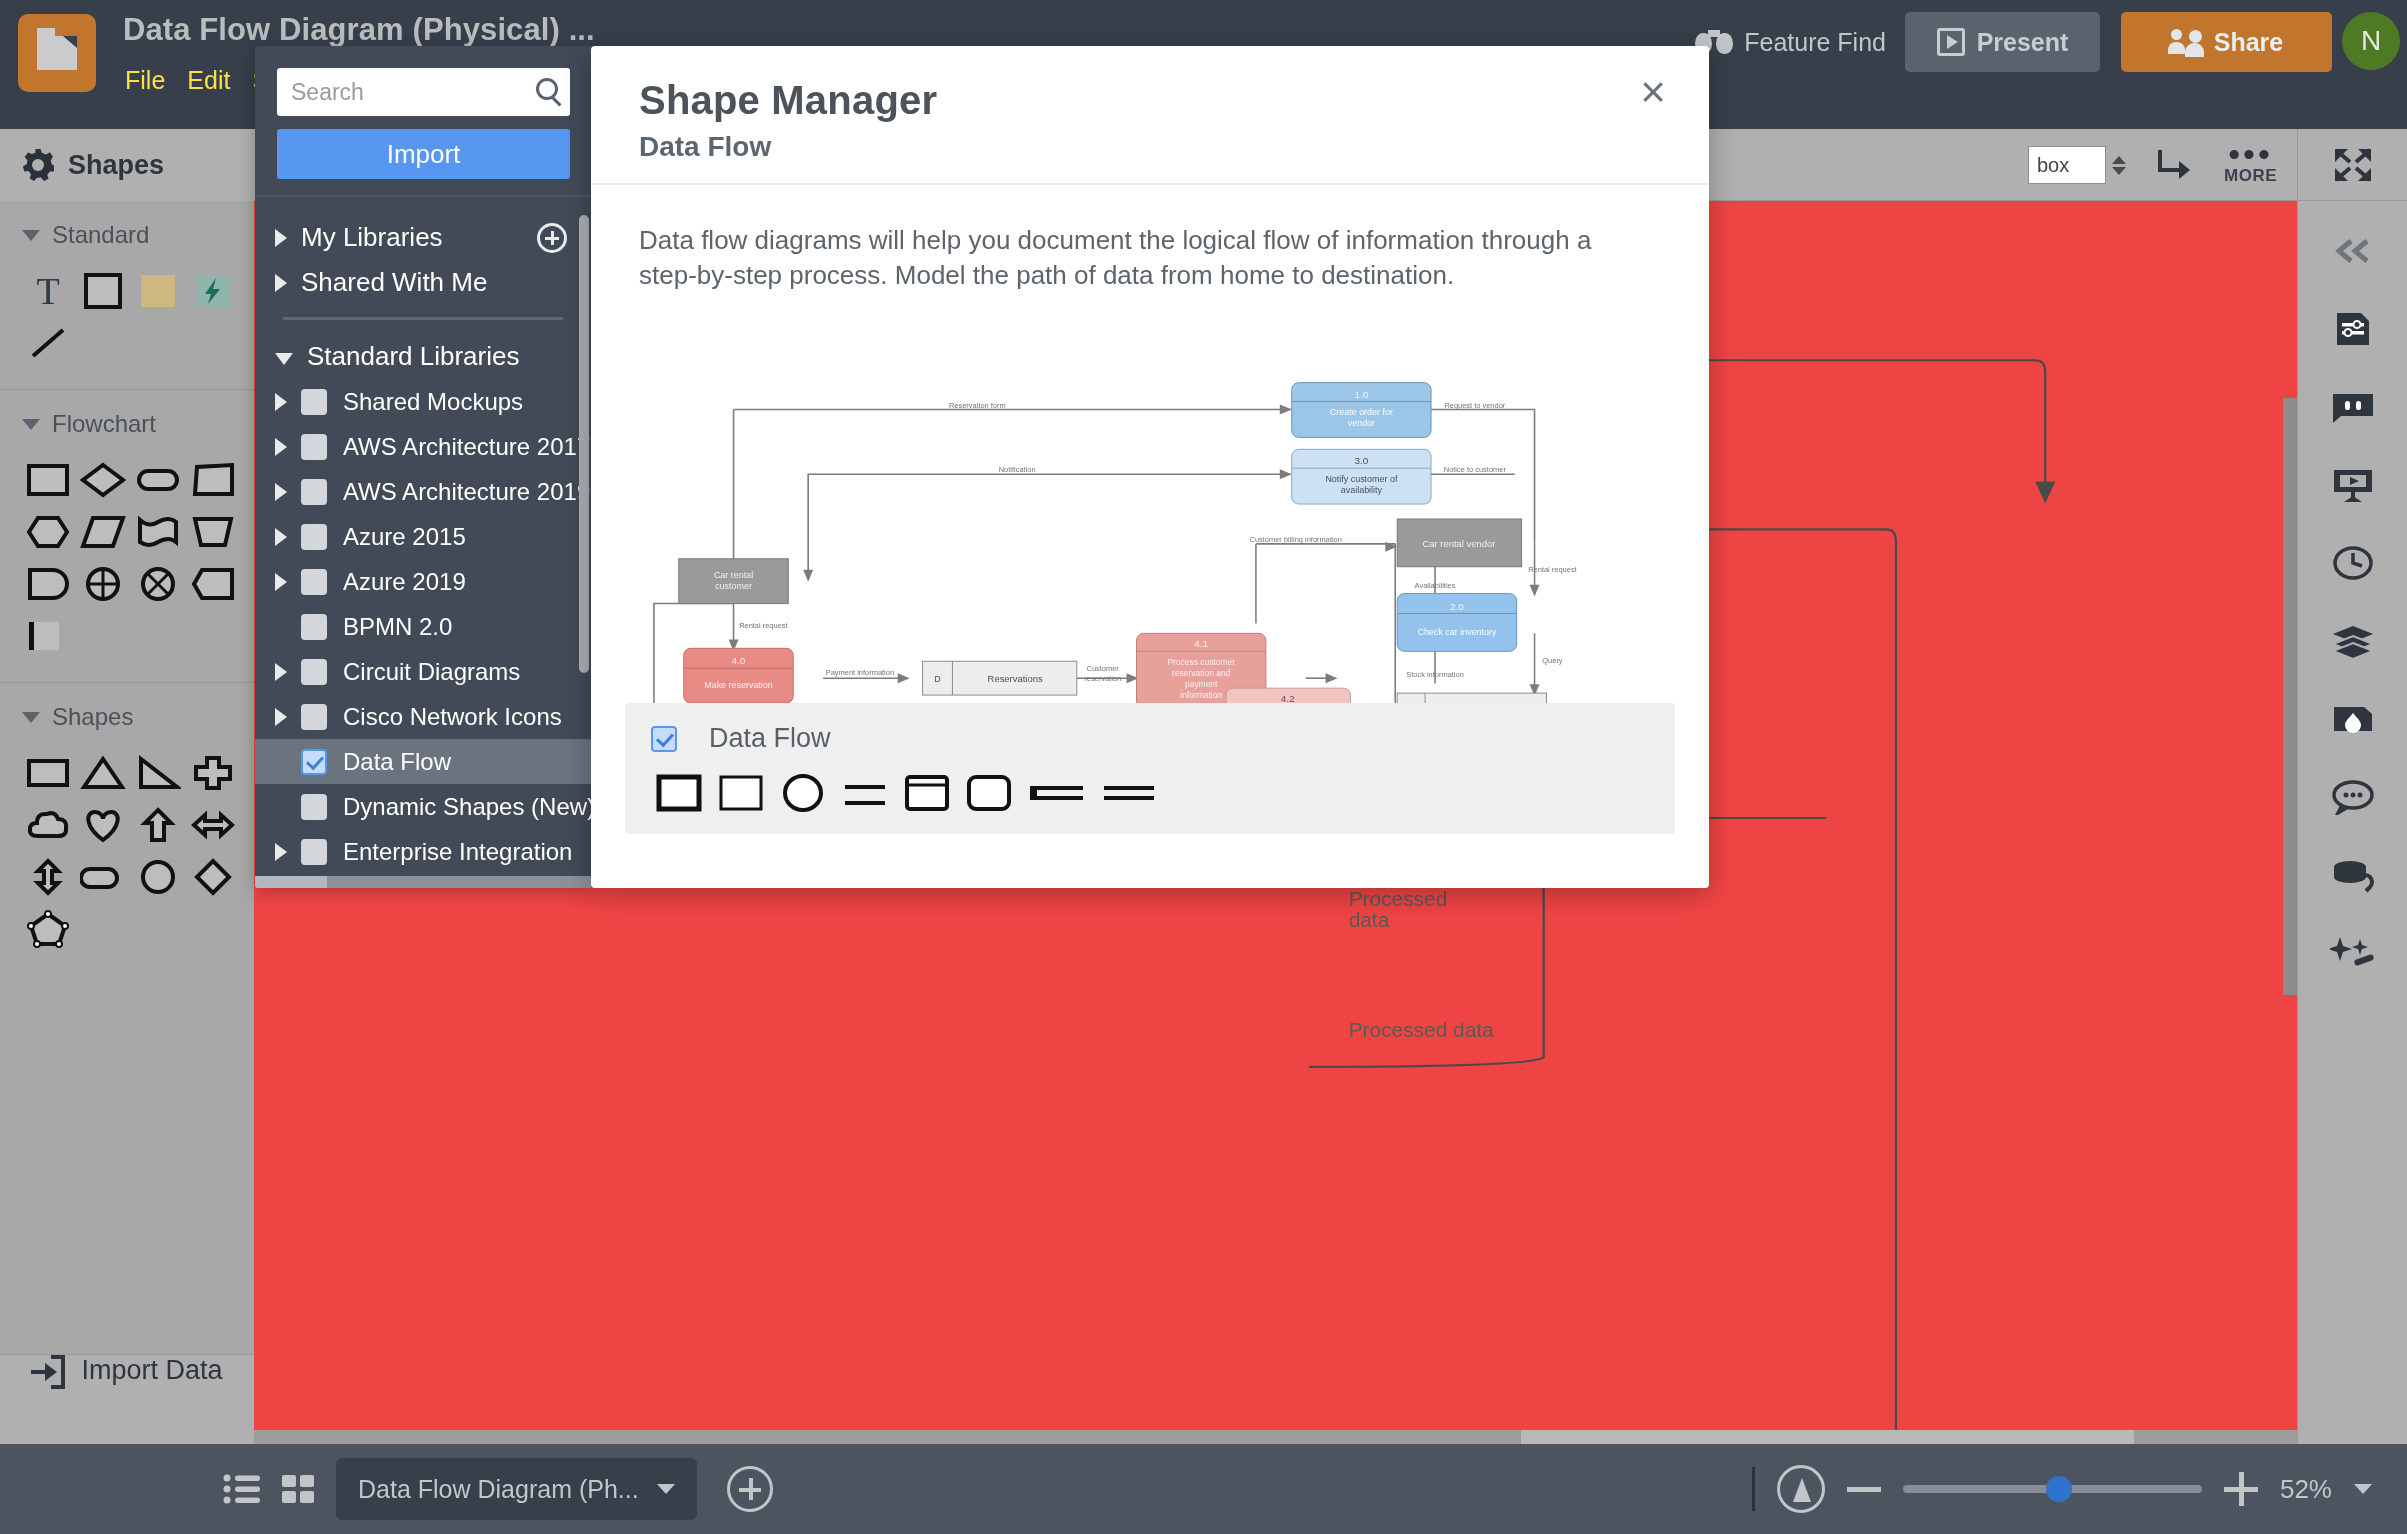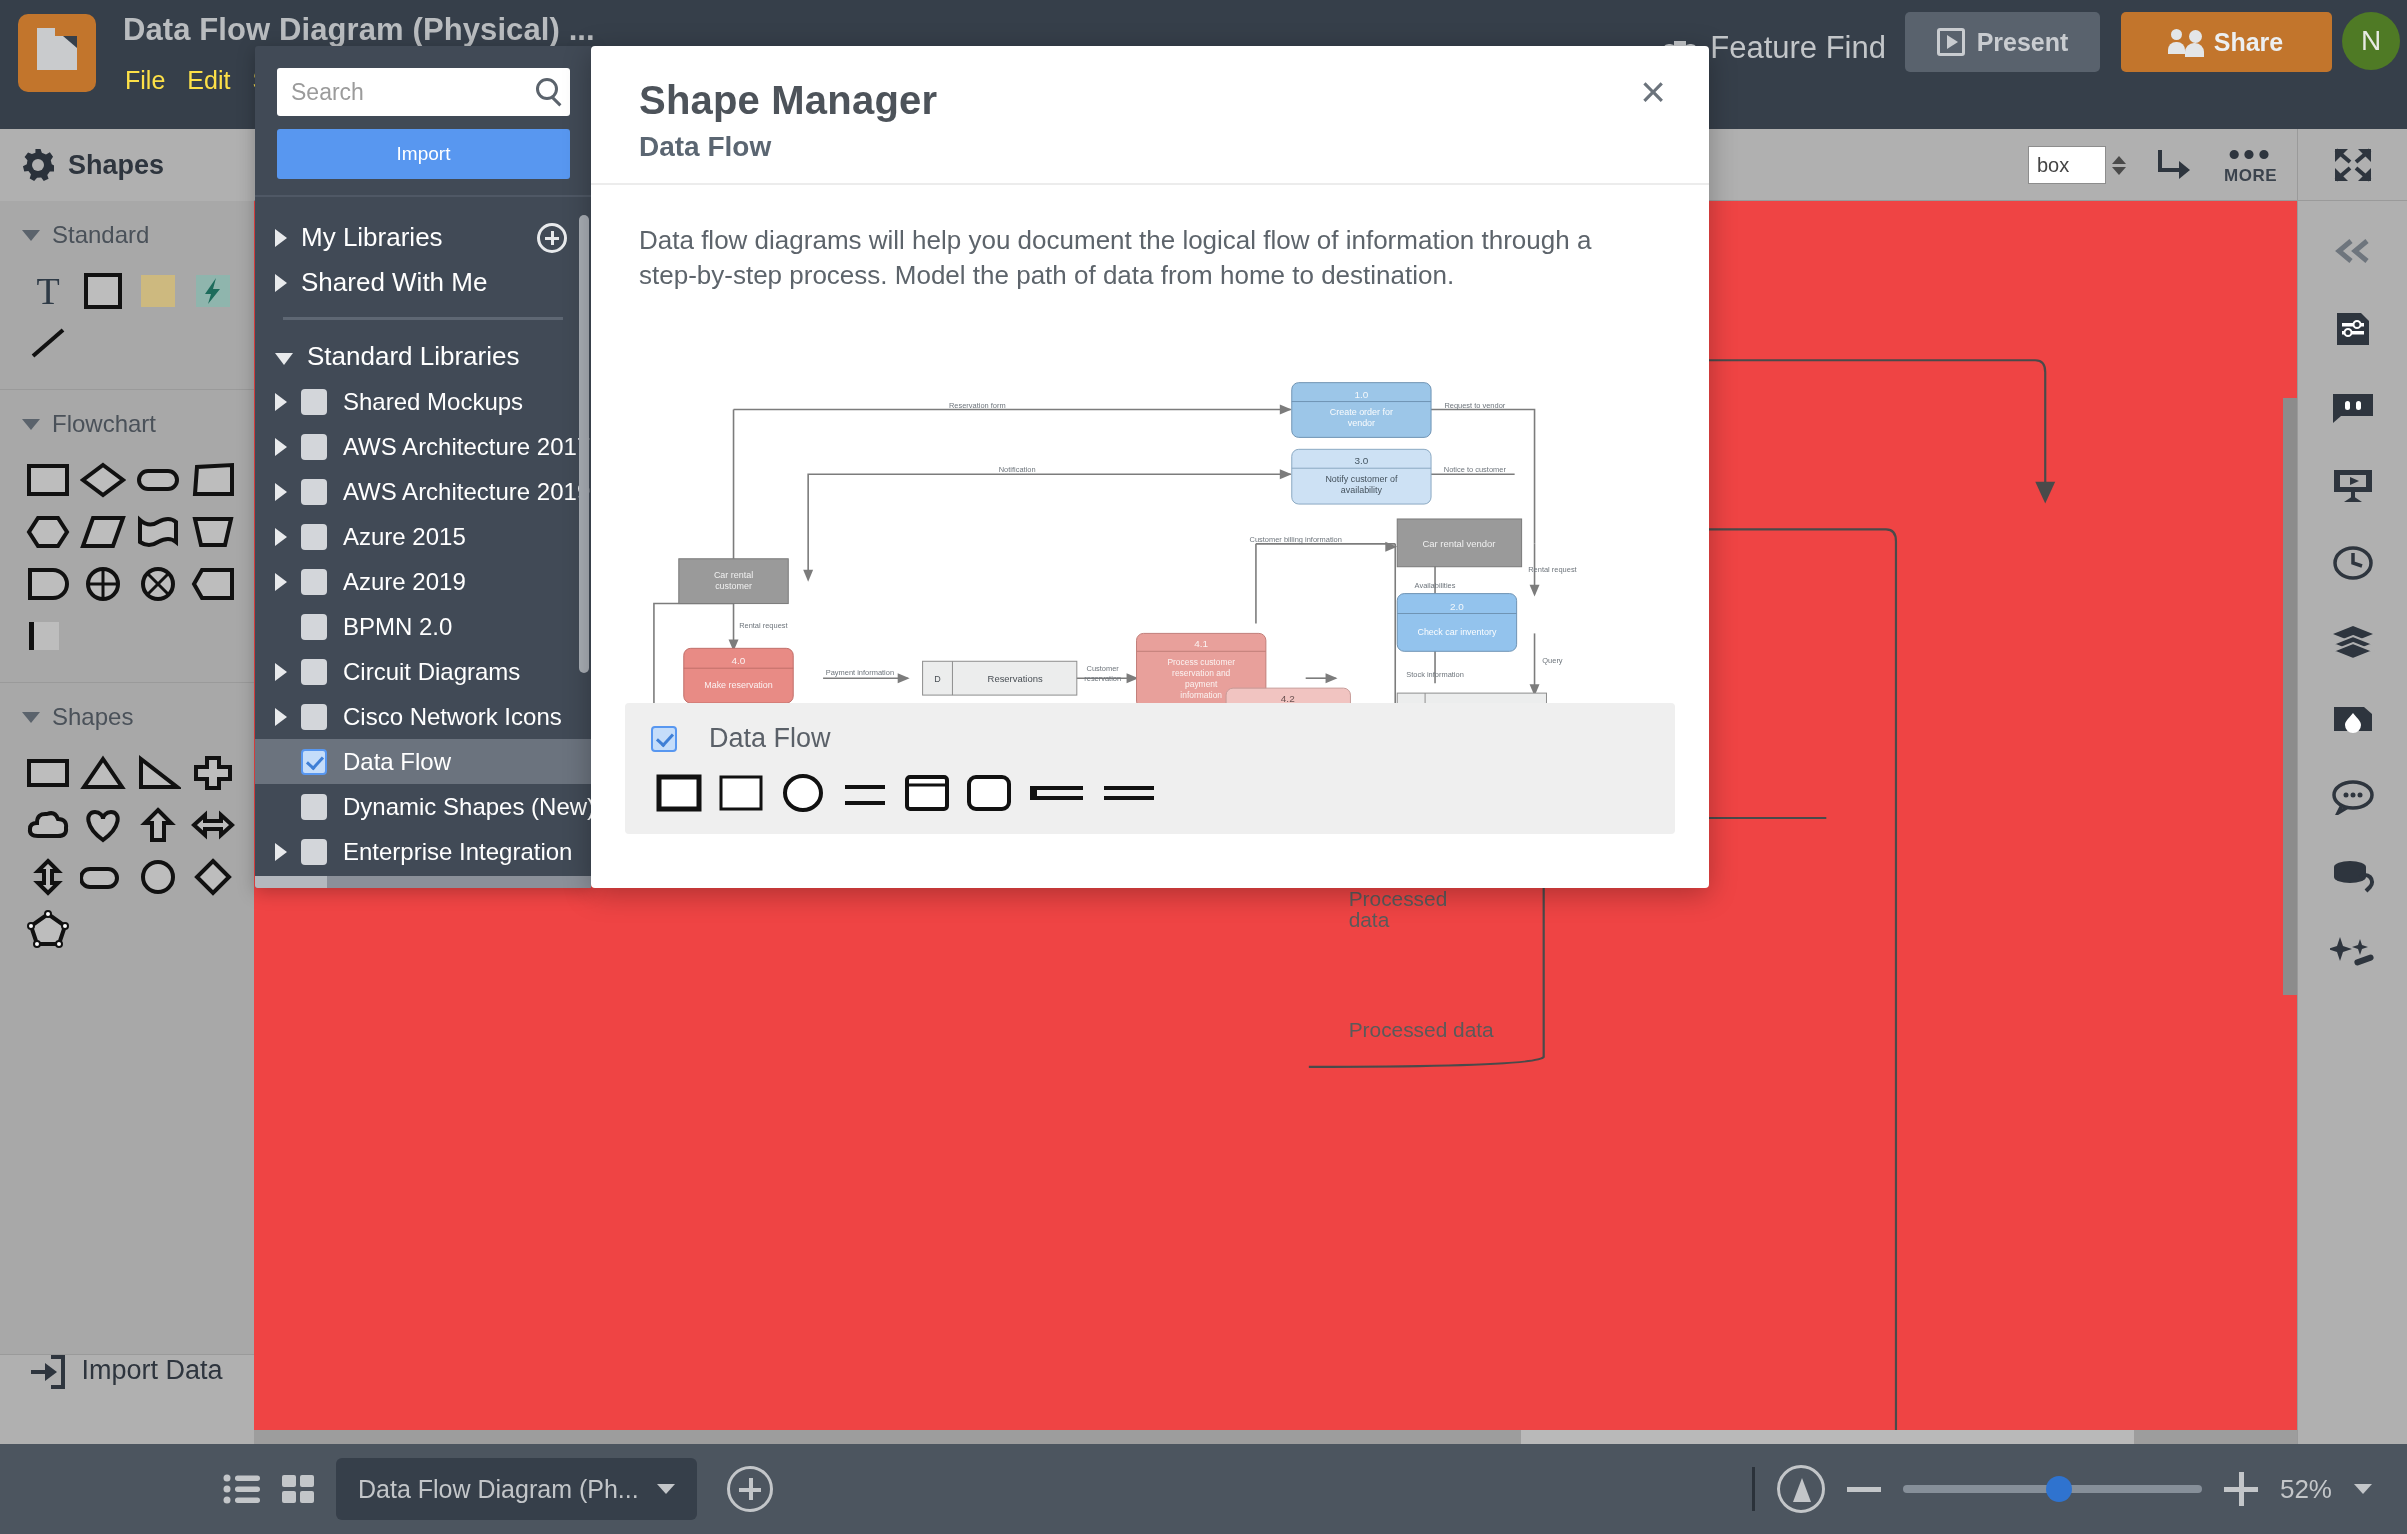--- a/index.html
+++ b/index.html
@@ -41,22 +41,22 @@
   #menubar {
     position: absolute; left: 125px; top: 62px;
     display: flex; gap: 0px; align-items: center;
   }
   #menubar .mi {
     font-size: 25px; color: #fde047; padding: 4px 22px 4px 0; white-space: nowrap;
     cursor: default;
   }
   #feature-find {
     position: absolute; right: 522px; top: 18px; height: 48px;
-    display: flex; align-items: flex-end; gap: 11px;
-    color: #c3c6c9; font-size: 31px; cursor: pointer;
+    display: flex; align-items: center; gap: 11px;
+    color: #c3c6c9; font-size: 25px; cursor: pointer;
   }
   .binoc { display: inline-block; width: 38px; height: 26px; position: relative; }
   .binoc i {
     position: absolute; top: 4px; width: 17px; height: 21px; border-radius: 50%/55%;
     background: #c3c6c9;
   }
   .binoc i:nth-child(1) { left: 0; }
   .binoc i:nth-child(2) { right: 0; }
   .binoc em {
     position:absolute; left: 13px; top: 1px; width: 12px; height: 7px; background:#c3c6c9;
@@ -242,21 +242,21 @@
   .mag {
     position:absolute; right: 12px; top: 10px; width: 22px; height: 22px;
     border: 3px solid #5b636c; border-radius:50%;
   }
   .mag:after {
     content:""; position:absolute; right:-7px; bottom:-6px; width:11px;height:3px;
     background:#5b636c; transform: rotate(45deg);
   }
   #import-btn {
     margin-top: 13px; width: 293px; height: 50px; background: #5897f0; border:0; border-radius: 3px;
-    color:#fff; font-size: 19px; cursor:pointer;
+    color:#fff; font-size: 26px; cursor:pointer;
     font-family: "Liberation Sans", sans-serif;
   }
   #lib-divider { height: 2px; background: #4f5865; }
   #lib-tree { position: absolute; left:0; top: 155px; right: 0; bottom: 0; overflow: hidden; padding-top: 14px;}
   .tree-row {
     display:flex; align-items:center; height: 45px; color:#ffffff; font-size: 24px;
     padding-left: 20px; cursor:pointer; white-space: nowrap;
   }
   .tree-row.top { font-size: 26px; }
   .tree-row.sel { background: #6b737e; }

